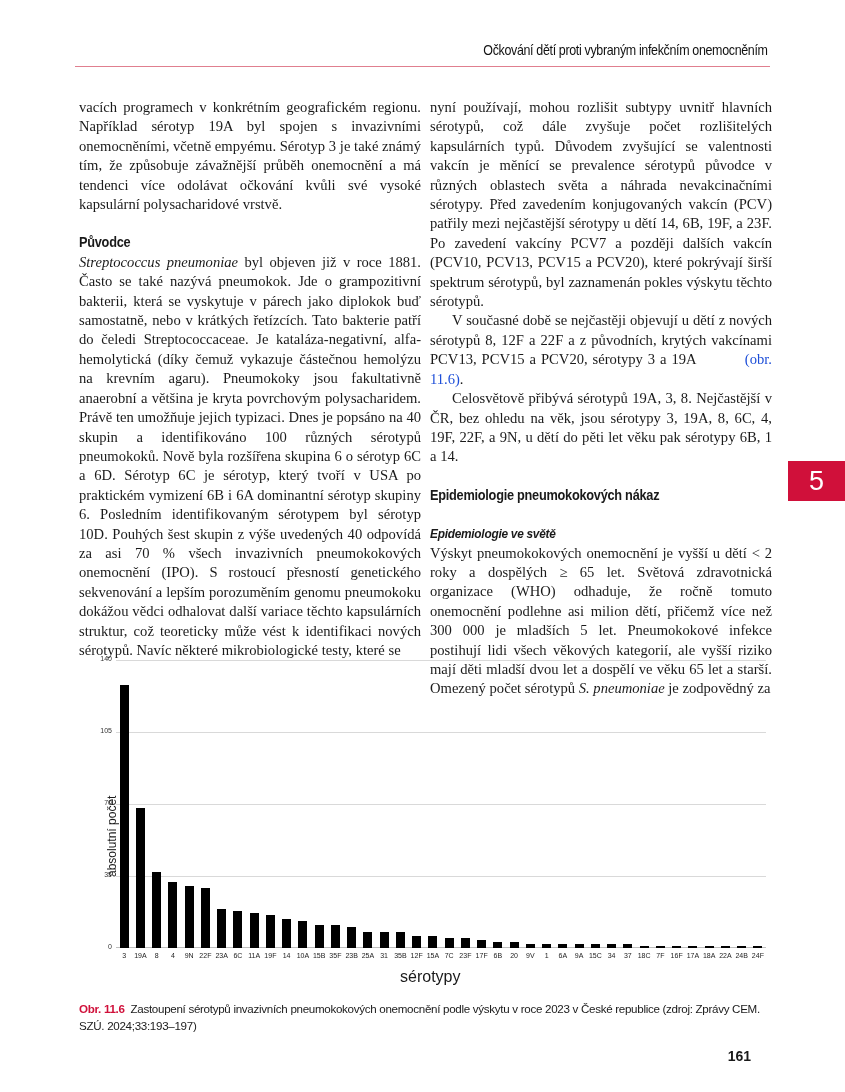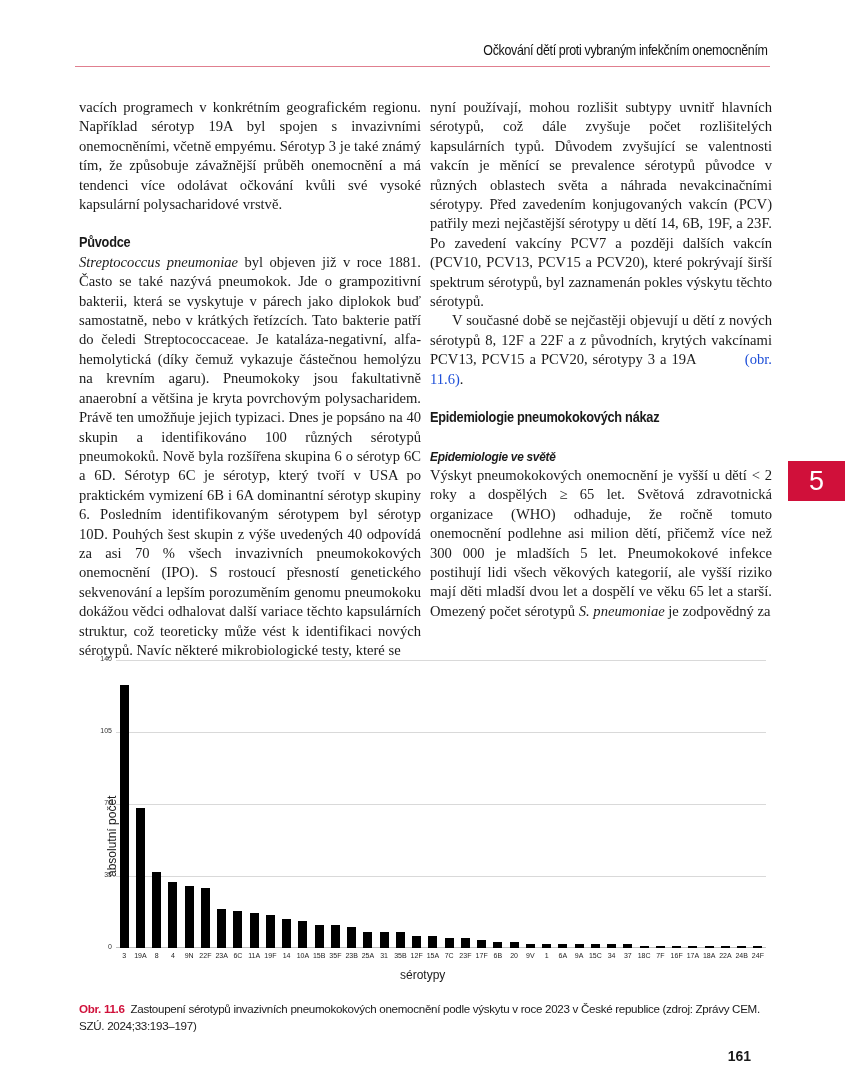--- a/index.html
+++ b/index.html
@@ -16,21 +16,21 @@
   .xref { color: #1d4ed8; margin-left: 44px; }
   .chapter-tab { position: absolute; left: 788px; top: 461px; width: 57px; height: 40px; background: #d0103a; color: #fff; font-family: "Liberation Sans", sans-serif; font-size: 27px; line-height: 40px; text-align: center; }
   .chart { position: absolute; left: 78px; top: 650px; width: 700px; height: 345px; }
   .plot { position: absolute; left: 38px; top: 10px; width: 650px; height: 288px; }
   .gridline { position: absolute; left: 0; right: 0; height: 1px; background: #d9d9d9; }
   .axisline { position: absolute; left: 0; right: 0; bottom: 0; height: 1px; background: #bfbfbf; }
   .ytick { position: absolute; left: -40px; width: 36px; text-align: right; font-family: "Liberation Sans", sans-serif; font-size: 7px; color: #333; }
   .bar { position: absolute; bottom: 0; width: 9px; background: #000; }
   .xlabel-tick { position: absolute; top: 292px; width: 18px; text-align: center; font-family: "Liberation Sans", sans-serif; font-size: 7px; color: #222; white-space: nowrap; }
   .ylabel { position: absolute; left: -6px; top: 180px; transform: rotate(-90deg); transform-origin: center; font-family: "Liberation Sans", sans-serif; font-size: 12px; white-space: nowrap; width: 80px; text-align: center; }
-  .xlabel { position: absolute; left: 322px; top: 318px; font-family: "Liberation Sans", sans-serif; font-size: 12px; }
+  .xlabel { position: absolute; left: 322px; top: 318px; font-family: "Liberation Sans", sans-serif; font-size: 16px; }
   .caption { position: absolute; left: 79px; top: 1000px; width: 690px; font-family: "Liberation Sans", sans-serif; font-size: 11.6px; line-height: 17px; letter-spacing: -0.3px; }
   .caption .fig-ref { color: #d0103a; font-weight: bold; }
   .page-number { position: absolute; right: 94px; top: 1048px; font-family: "Liberation Sans", sans-serif; font-weight: bold; font-size: 14px; }
 </style>
 </head>
 <body>
 
 <div class="running-header">
   <span>Očkování dětí proti vybraným infekčním onemocněním</span>
 </div>
@@ -38,20 +38,21 @@
 <div class="col col-left">
   <p>vacích programech v konkrétním geografickém regionu. Například sérotyp 19A byl spojen s invazivními onemocněními, včetně empyému. Sérotyp 3 je také známý tím, že způsobuje závažnější průběh onemocnění a má tendenci více odolávat očkování kvůli své vysoké kapsulární polysacharidové vrstvě.</p>
   <div style="height:19px"></div>
   <h2>Původce</h2>
   <p><i>Streptococcus pneumoniae</i><span> byl objeven již v roce 1881. Často se také nazývá pneumokok. Jde o grampozitivní bakterii, která se vyskytuje v párech jako diplokok buď samostatně, nebo v krátkých řetízcích. Tato bakterie patří do čeledi Streptococcaceae. Je kataláza-negativní, alfa-hemolytická (díky čemuž vykazuje částečnou hemolýzu na krevním agaru). Pneumokoky jsou fakultativně anaerobní a většina je kryta povrchovým polysacharidem. Právě ten umožňuje jejich typizaci. Dnes je popsáno na 40 skupin a identifikováno 100 různých sérotypů pneumokoků. Nově byla rozšířena skupina 6 o sérotyp 6C a 6D. Sérotyp 6C je sérotyp, který tvoří v USA po praktickém vymizení 6B i 6A dominantní sérotyp skupiny 6. Posledním identifikovaným sérotypem byl sérotyp 10D. Pouhých šest skupin z výše uvedených 40 odpovídá za asi 70 % všech invazivních pneumokokových onemocnění (IPO). S rostoucí přesností genetického sekvenování a lepším porozuměním genomu pneumokoku dokážou vědci odhalovat další variace těchto kapsulárních struktur, což teoreticky může vést k identifikaci nových sérotypů. Navíc některé mikrobiologické testy, které se</span></p>
 </div>
 
 <div class="col col-right">
   <p>nyní používají, mohou rozlišit subtypy uvnitř hlavních sérotypů, což dále zvyšuje počet rozlišitelých kapsulárních typů. Důvodem zvyšující se valentnosti vakcín je měnící se prevalence sérotypů původce v různých oblastech světa a náhrada nevakcinačními sérotypy. Před zavedením konjugovaných vakcín (PCV) patřily mezi nejčastější sérotypy u dětí 14, 6B, 19F, a 23F. Po zavedení vakcíny PCV7 a později dalších vakcín (PCV10, PCV13, PCV15 a PCV20), které pokrývají širší spektrum sérotypů, byl zaznamenán pokles výskytu těchto sérotypů.</p>
   <p class="indent"><span>V současné době se nejčastěji objevují u dětí z nových sérotypů 8, 12F a 22F a z původních, krytých vakcínami PCV13, PCV15 a PCV20, sérotypy 3 a 19A </span><span class="xref">(obr. 11.6)</span><span>.</span></p>
+  <p class="indent">Celosvětově přibývá sérotypů 19A, 3, 8. Nejčastější v ČR, bez ohledu na věk, jsou sérotypy 3, 19A, 8, 6C, 4, 19F, 22F, a 9N, u dětí do pěti let věku pak sérotypy 6B, 1 a 14.</p>
   <div style="height:19px"></div>
   <h2>Epidemiologie pneumokokových nákaz</h2>
   <div style="height:19px"></div>
   <h3>Epidemiologie ve světě</h3>
   <p><span>Výskyt pneumokokových onemocnění je vyšší u dětí &lt; 2 roky a dospělých ≥ 65 let. Světová zdravotnická organizace (WHO) odhaduje, že ročně tomuto onemocnění podlehne asi milion dětí, přičemž více než 300 000 je mladších 5 let. Pneumokokové infekce postihují lidi všech věkových kategorií, ale vyšší riziko mají děti mladší dvou let a dospělí ve věku 65 let a starší. Omezený počet sérotypů </span><i>S. pneumoniae</i><span> je zodpovědný za</span></p>
 </div>
 
 <div class="chapter-tab">5</div>
 
 <div class="chart">

